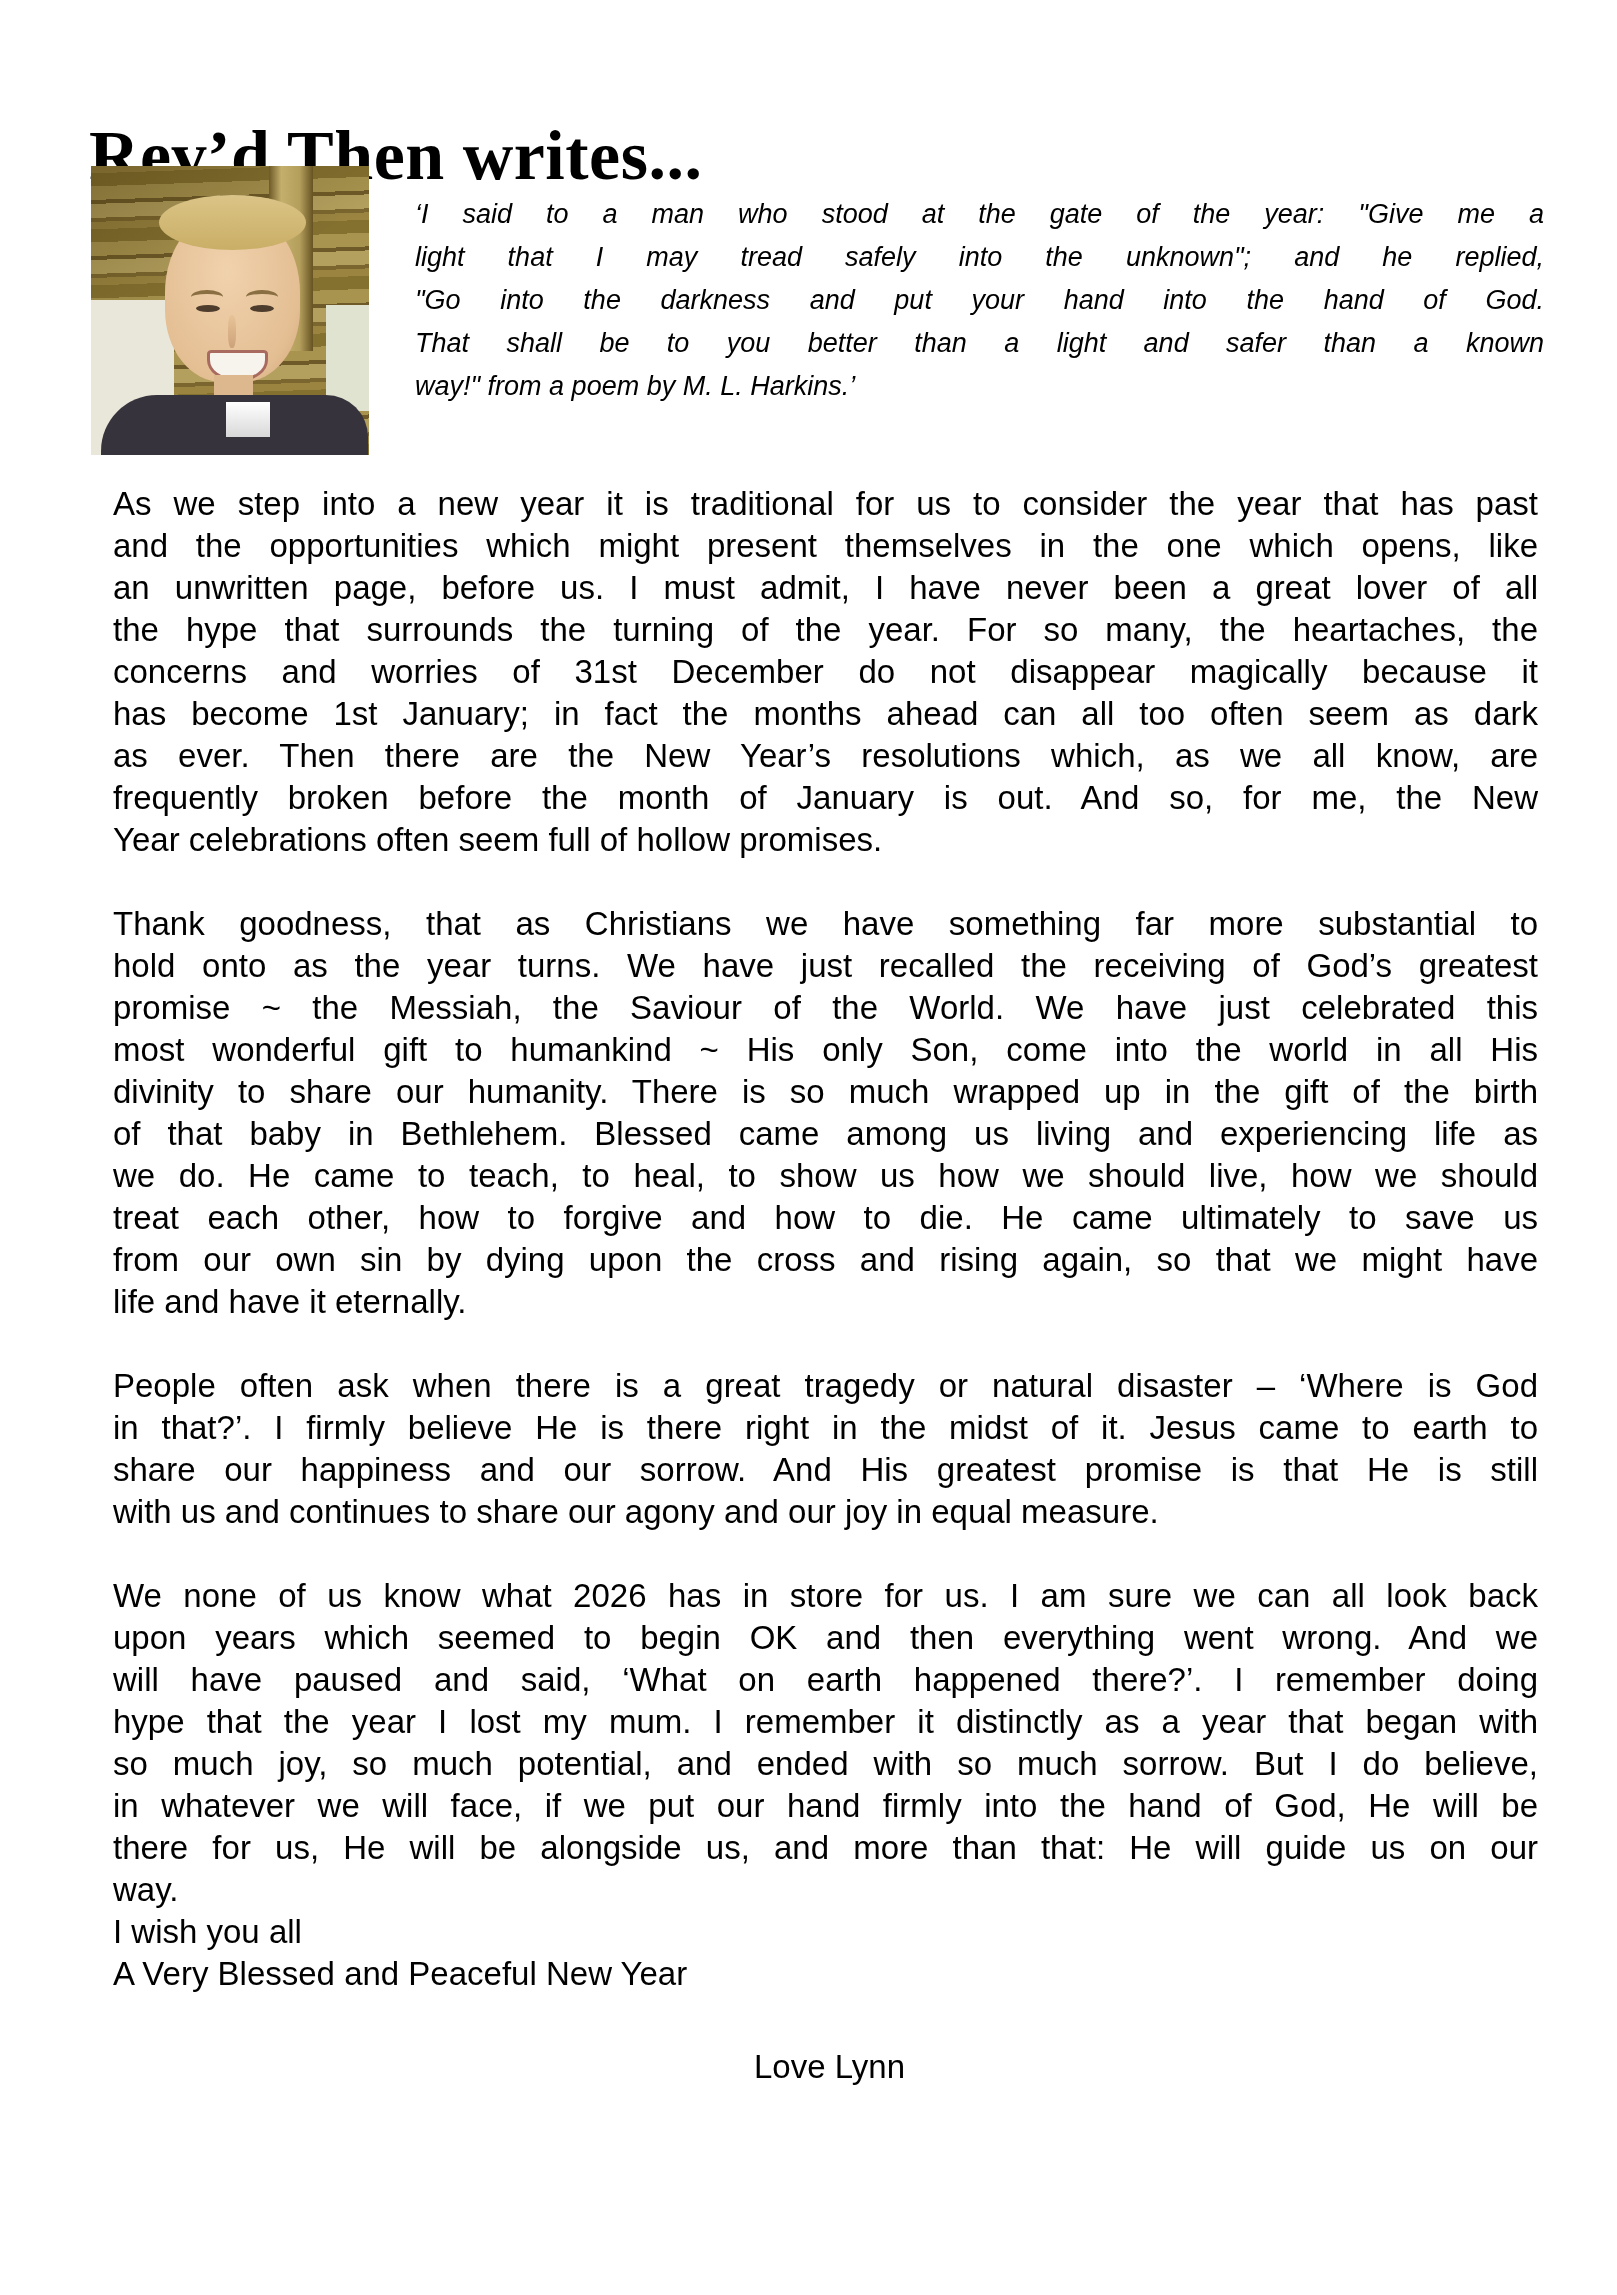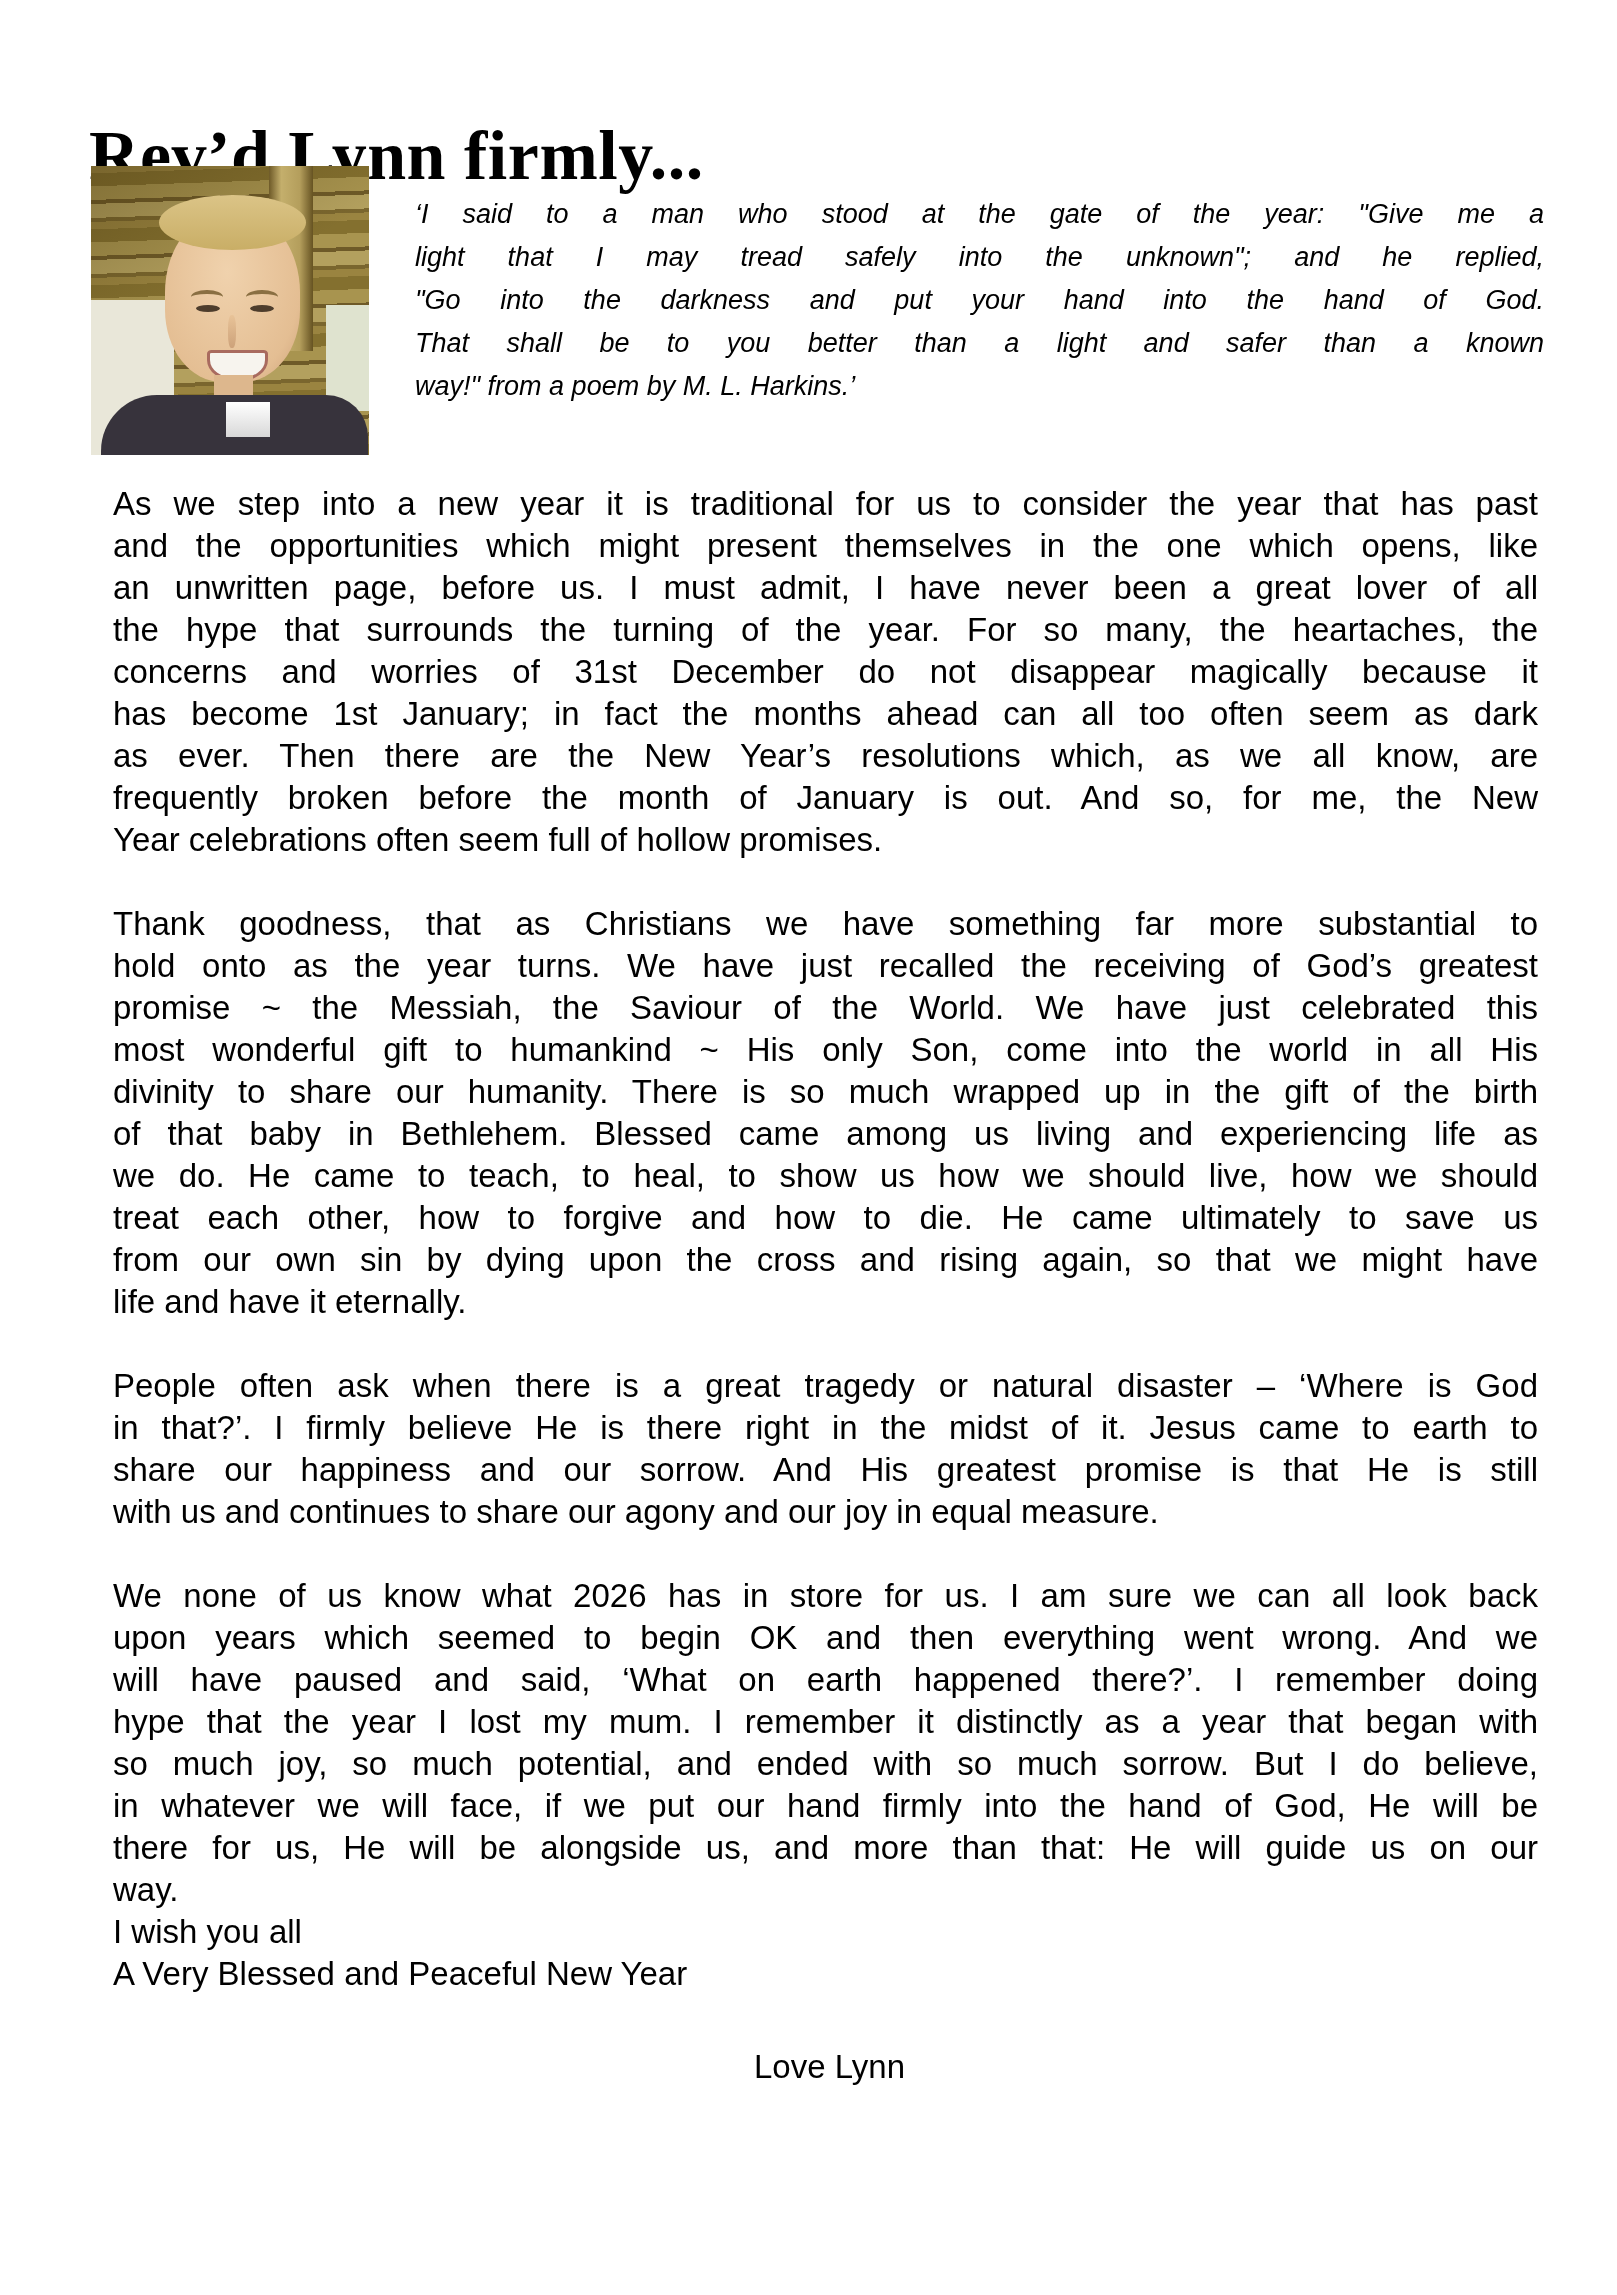--- a/index.html
+++ b/index.html
@@ -80,21 +80,21 @@
   .jline{text-align:justify;text-align-last:justify;}
   .jline.last{text-align-last:left;}
   .center-line{}
   .signoff{margin-top:51px;text-align:center;}
 </style>
 </head>
 <body>
 
 <div class="page">
 
-  <h1 class="title">Rev’d Lynn firmly...</h1>
+  <h1 class="title">Rev’d Then writes...</h1>
 
   <div class="photo">
     <div class="shade"></div>
     <div class="post"></div>
     <div class="pale-left"></div>
     <div class="frame-object"></div>
     <div class="pale-right"></div>
     <div class="hair"></div>
     <div class="face"></div>
     <div class="fringe"></div>

